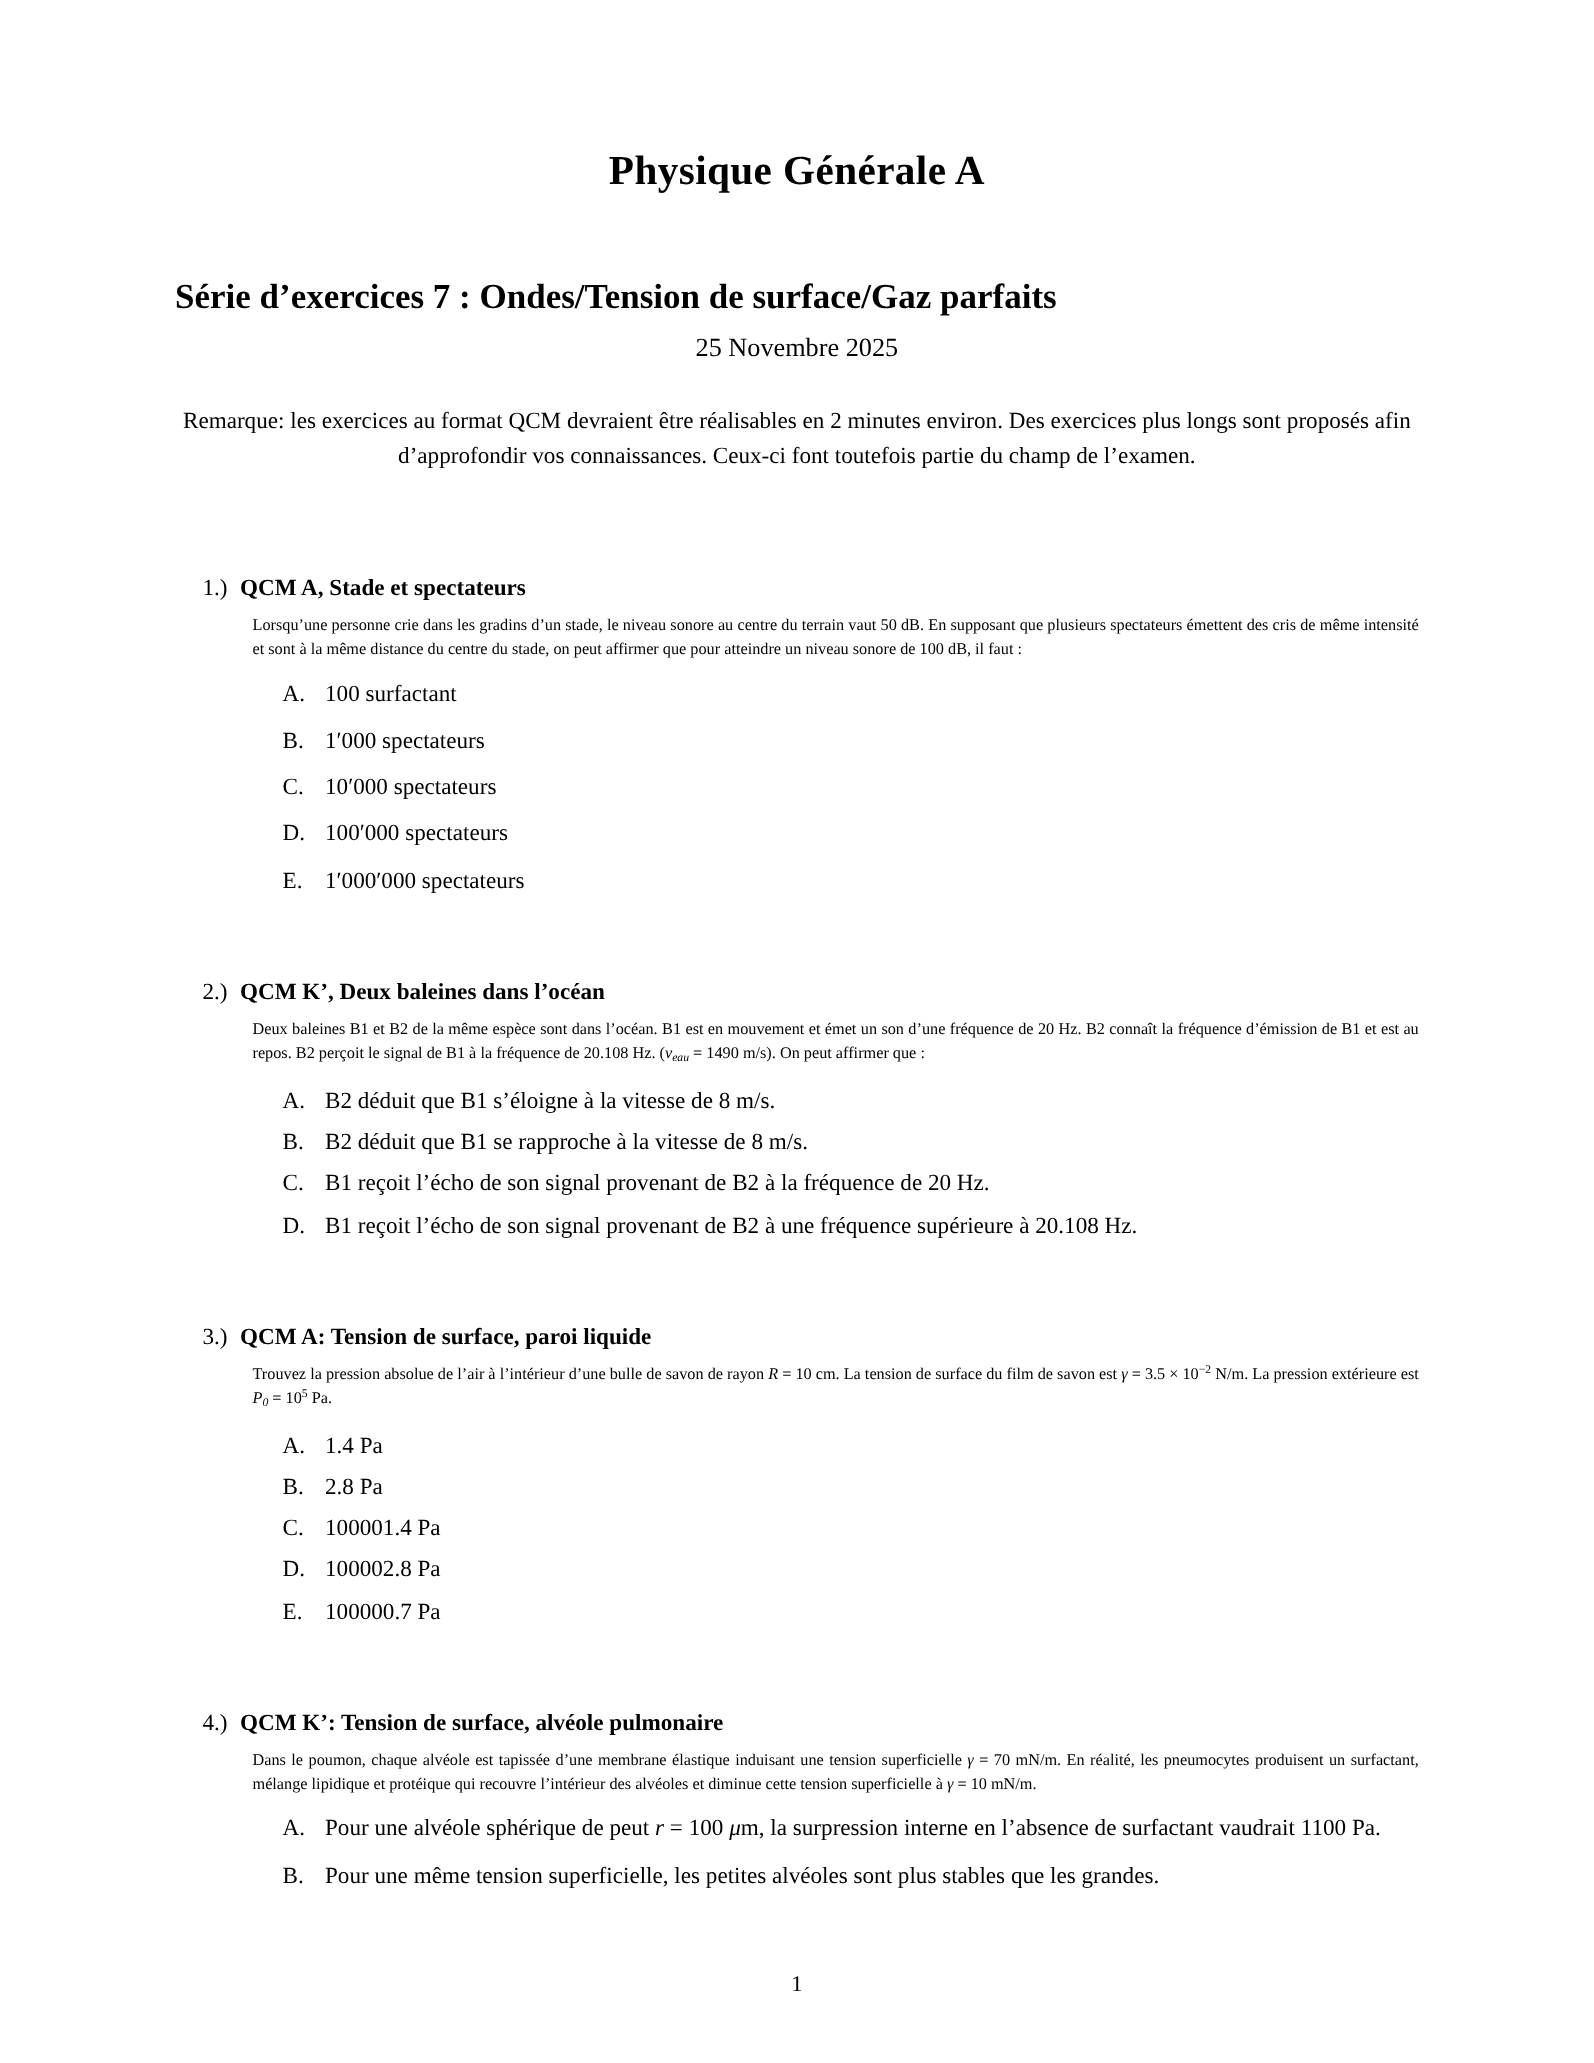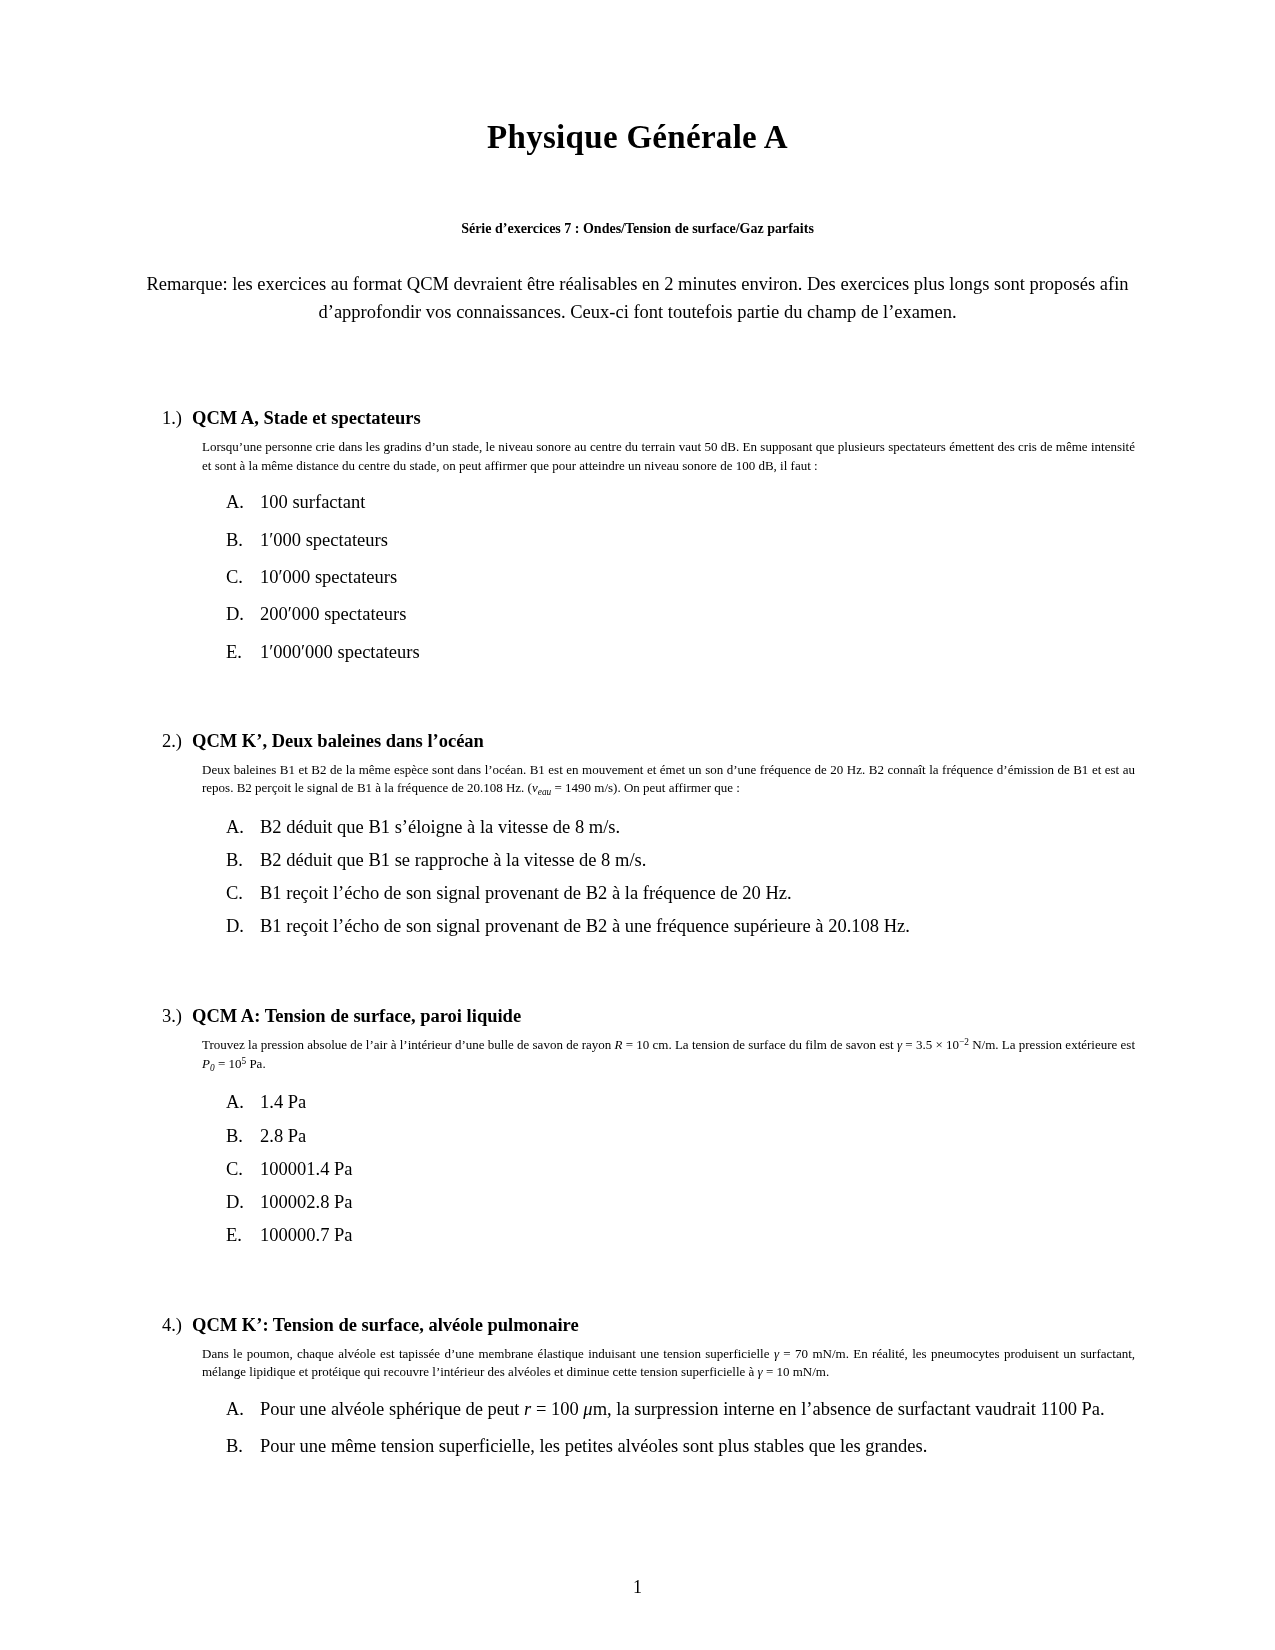--- a/index.html
+++ b/index.html
@@ -22,22 +22,21 @@
   }
   .doc-title {
     text-align: center;
     font-size: 33px;
     font-weight: bold;
     letter-spacing: 0.3px;
     margin: 22px 0 0 0;
     line-height: 1.2;
   }
   .subtitle {
-    text-align: center;
-    font-size: 14px;
+    font-size: 28px;
     font-weight: bold;
     margin: 62px 0 0 0;
     line-height: 1.3;
   }
   .date {
     text-align: center;
     font-size: 21px;
     font-weight: normal;
     margin: 10px 0 0 0;
   }
@@ -113,20 +112,21 @@
   sup.msup { font-size: 0.72em; vertical-align: 0.48em; font-style: normal; }
 </style>
 </head>
 <body>
 
 <div class="page">
 
   <h1 class="doc-title">Physique Générale A</h1>
 
   <h2 class="subtitle">Série d’exercices 7 : Ondes/Tension de surface/Gaz parfaits</h2>
+  <div class="date">25 Novembre 2025</div>
 
   <p class="remark">Remarque: les exercices au format QCM devraient être réalisables en 2 minutes environ. Des exercices plus longs sont proposés afin d’approfondir vos connaissances. Ceux-ci font toutefois partie du champ de l’examen.</p>
 
   <div class="exercises">
 
     <section class="ex">
       <div class="ex-head">
         <span class="ex-num">1.)</span>
         <span class="ex-title">QCM A, Stade et spectateurs</span>
       </div>
@@ -139,21 +139,21 @@
         <li>
           <span class="choice-key">B.</span>
           <span class="choice-txt">1′000 spectateurs</span>
         </li>
         <li>
           <span class="choice-key">C.</span>
           <span class="choice-txt">10′000 spectateurs</span>
         </li>
         <li>
           <span class="choice-key">D.</span>
-          <span class="choice-txt">200′000 spectateurs</span>
+          <span class="choice-txt">100′000 spectateurs</span>
         </li>
         <li>
           <span class="choice-key">E.</span>
           <span class="choice-txt">1′000′000 spectateurs</span>
         </li>
       </ul>
     </section>
 
     <section class="ex tight">
       <div class="ex-head">

